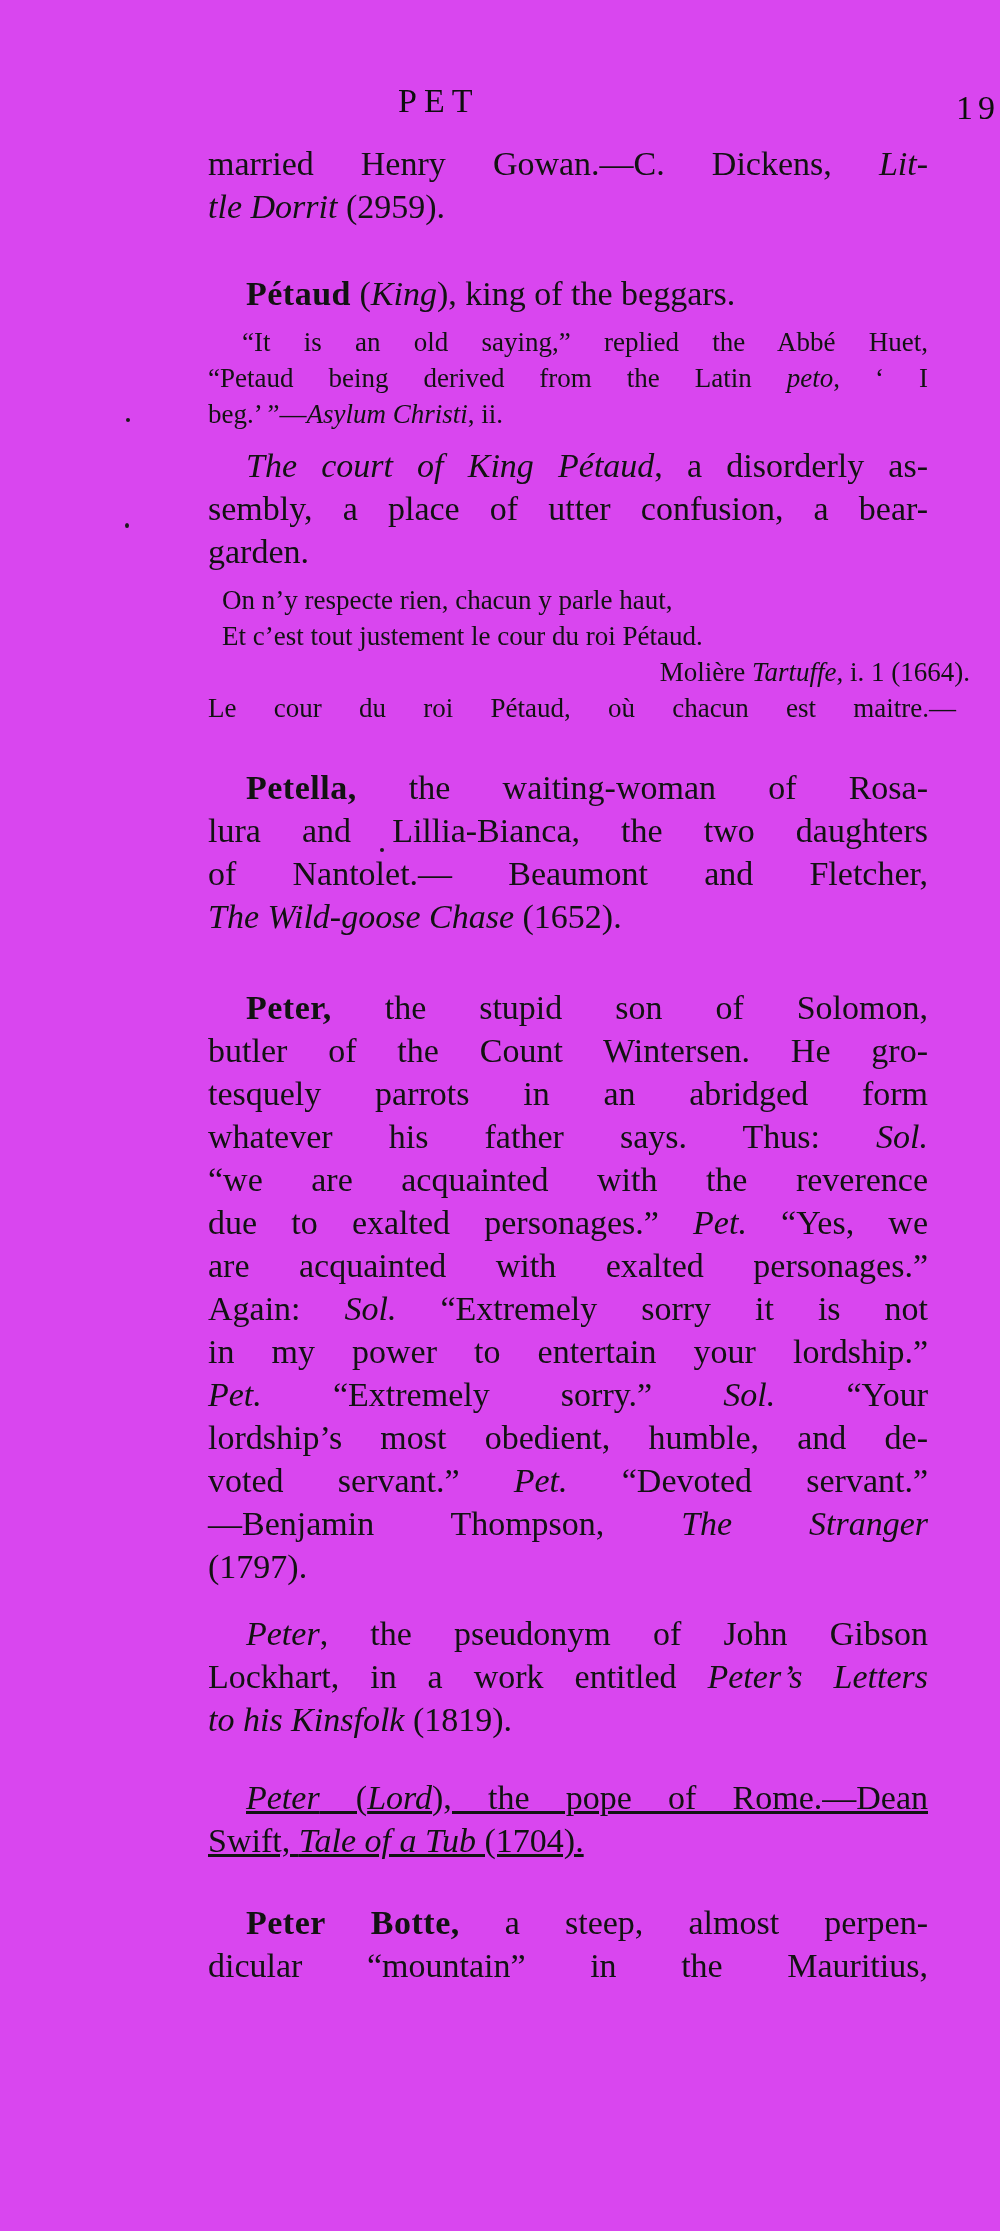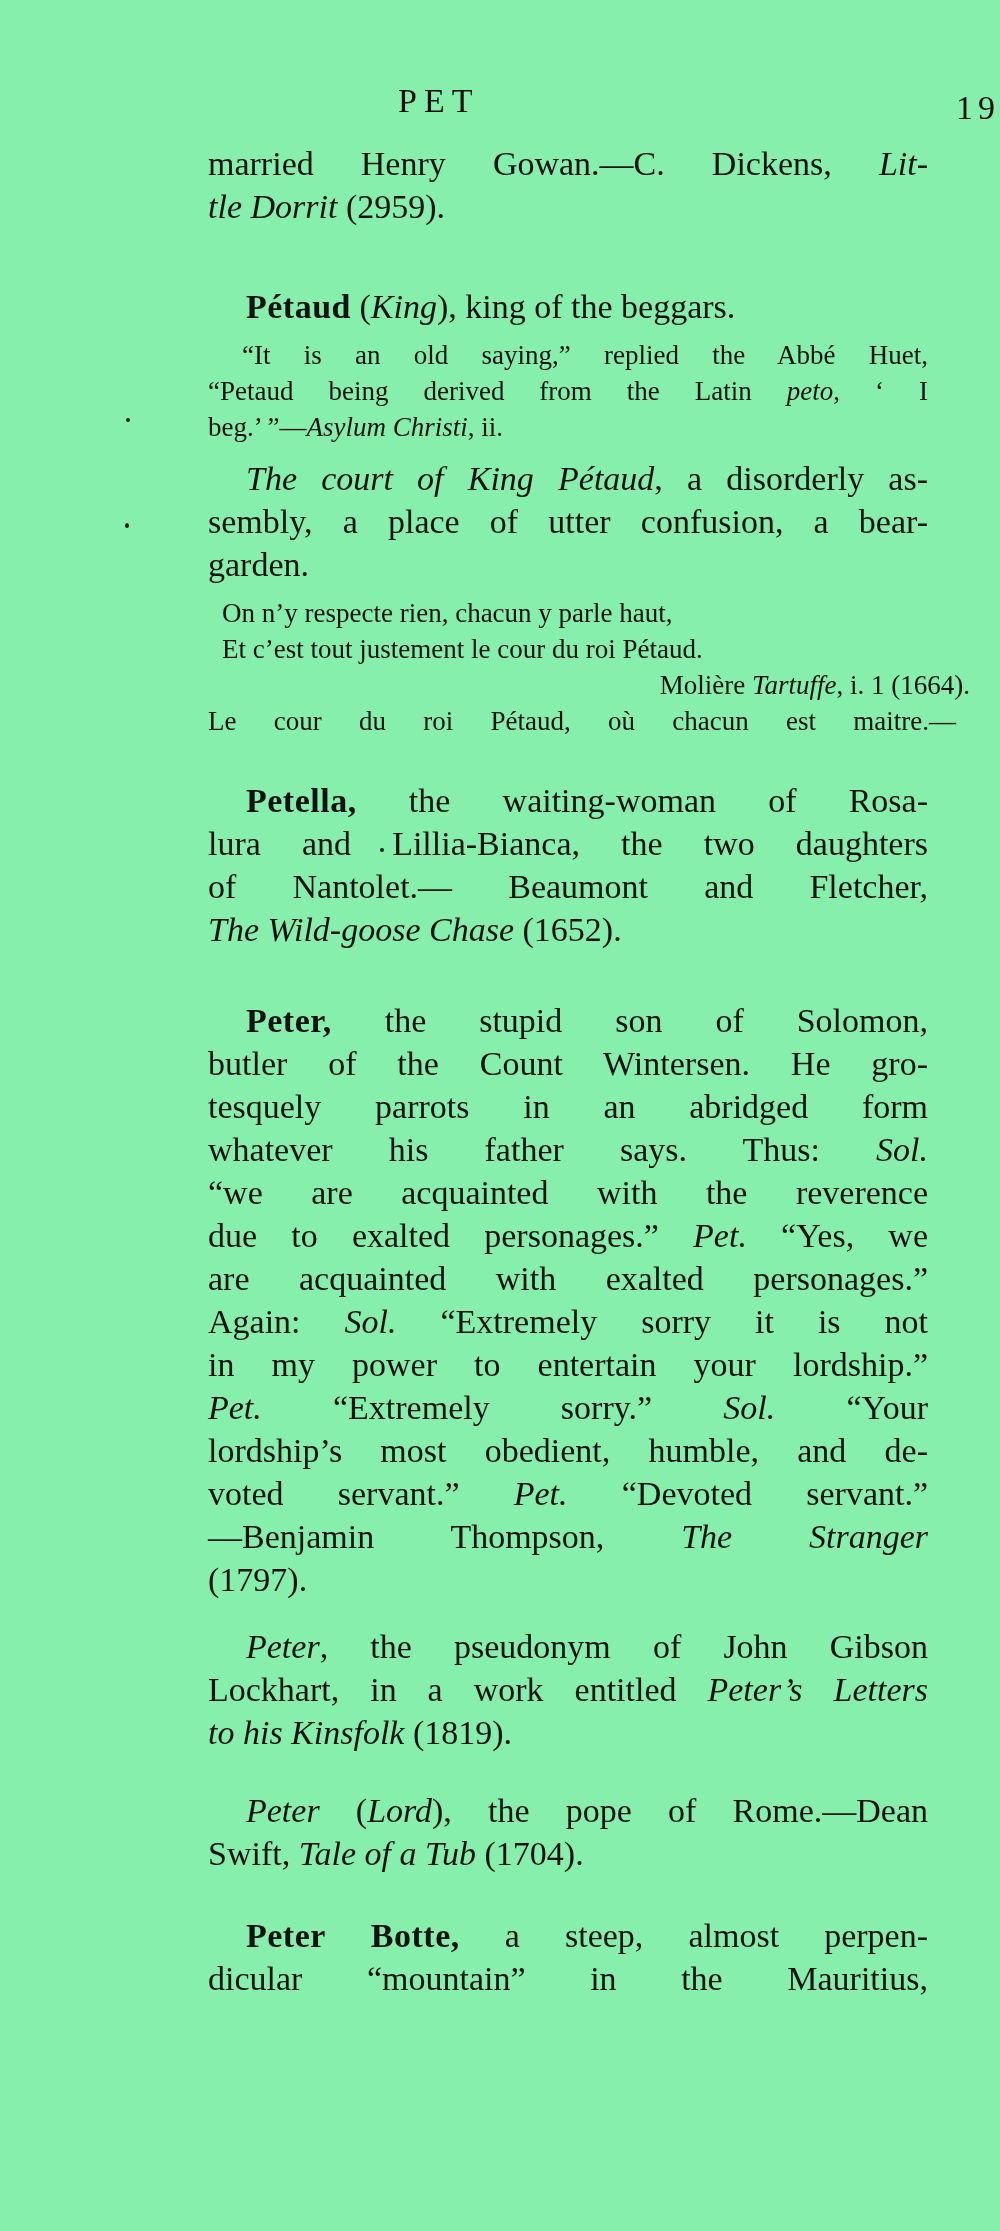--- a/index.html
+++ b/index.html
@@ -11,21 +11,21 @@
     width: 1000px;
     height: 2231px;
     overflow: hidden;
     font-family: "Liberation Serif", "DejaVu Serif", serif;
     color: #121212;
   }
   .page {
     position: relative;
     width: 1000px;
     height: 2231px;
-    background: #86efac;
+    background: #d946ef;
     overflow: hidden;
   }
   .running-head {
     position: absolute;
     top: 82px;
     left: 0;
     width: 1000px;
     height: 46px;
   }
   .head-title {
@@ -92,21 +92,21 @@
   <div class="running-head">
     <div class="head-title">PET</div>
     <div class="head-page-number">19</div>
   </div>
 
   <div id="text-block">
       <div class="section main" style="margin-top: 142px;">
         <div class="line just"><span class="n">married Henry Gowan.—C. Dickens, </span><span class="i">Lit-</span></div>
         <div class="line"><span class="i">tle Dorrit</span><span class="n"> (2959).</span></div>
       </div>
-      <div class="section main" style="margin-top: 57px;">
+      <div class="section main" style="margin-top: 44px;">
         <div class="line" style="text-indent: 38px;"><span class="b">Pétaud</span><span class="n"> (</span><span class="i">King</span><span class="n">), king of the beggars.</span></div>
       </div>
       <div class="section small" style="margin-top: 9px;">
         <div class="line just" style="text-indent: 34px;"><span class="n">“It is an old saying,” replied the Abbé Huet,</span></div>
         <div class="line just"><span class="n">“Petaud being derived from the Latin </span><span class="i">peto</span><span class="n">, ‘ I</span></div>
         <div class="line"><span class="n">beg.’ ”—</span><span class="i">Asylum Christi</span><span class="n">, ii.</span></div>
       </div>
       <div class="section main" style="margin-top: 12px;">
         <div class="line just" style="text-indent: 38px;"><span class="i">The court of King Pétaud</span><span class="n">, a disorderly as-</span></div>
         <div class="line just"><span class="n">sembly, a place of utter confusion, a bear-</span></div>
@@ -140,21 +140,21 @@
         <div class="line just"><span class="n">lordship’s most obedient, humble, and de-</span></div>
         <div class="line just"><span class="n">voted servant.” </span><span class="i">Pet.</span><span class="n"> “Devoted servant.”</span></div>
         <div class="line just"><span class="n">—Benjamin Thompson, </span><span class="i">The Stranger</span></div>
         <div class="line"><span class="n">(1797).</span></div>
       </div>
       <div class="section main" style="margin-top: 24px;">
         <div class="line just" style="text-indent: 38px;"><span class="i">Peter</span><span class="n">, the pseudonym of John Gibson</span></div>
         <div class="line just"><span class="n">Lockhart, in a work entitled </span><span class="i">Peter’s Letters</span></div>
         <div class="line"><span class="i">to his Kinsfolk</span><span class="n"> (1819).</span></div>
       </div>
-      <div class="section main" style="margin-top: 35px;">
+      <div class="section main" style="margin-top: 35px; text-decoration: underline;">
         <div class="line just" style="text-indent: 38px;"><span class="i">Peter</span><span class="n"> (</span><span class="i">Lord</span><span class="n">), the pope of Rome.—Dean</span></div>
         <div class="line"><span class="n">Swift, </span><span class="i">Tale of a Tub</span><span class="n"> (1704).</span></div>
       </div>
       <div class="section main" style="margin-top: 39px;">
         <div class="line just" style="text-indent: 38px;"><span class="b">Peter Botte,</span><span class="n"> a steep, almost perpen-</span></div>
         <div class="line just"><span class="n">dicular “mountain” in the Mauritius,</span></div>
       </div>
     </div>
 
   <div class="speck" id="speck-1"></div>

